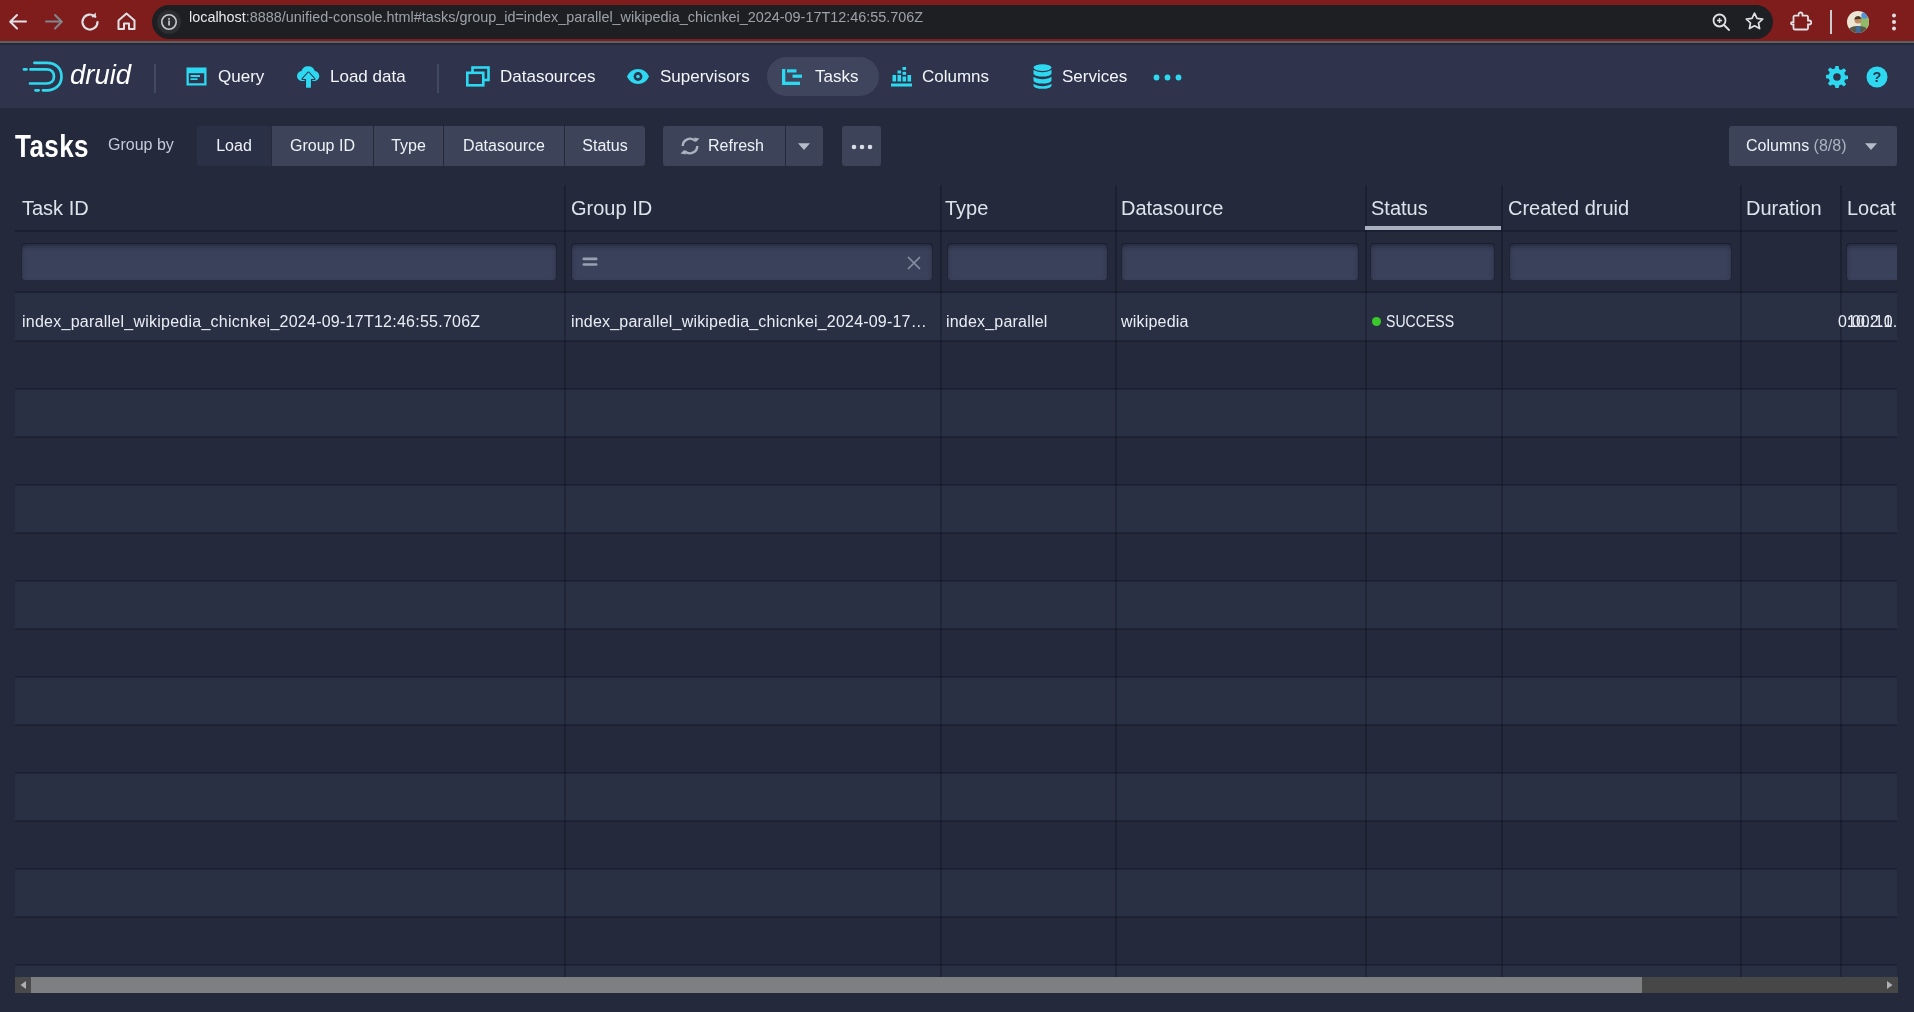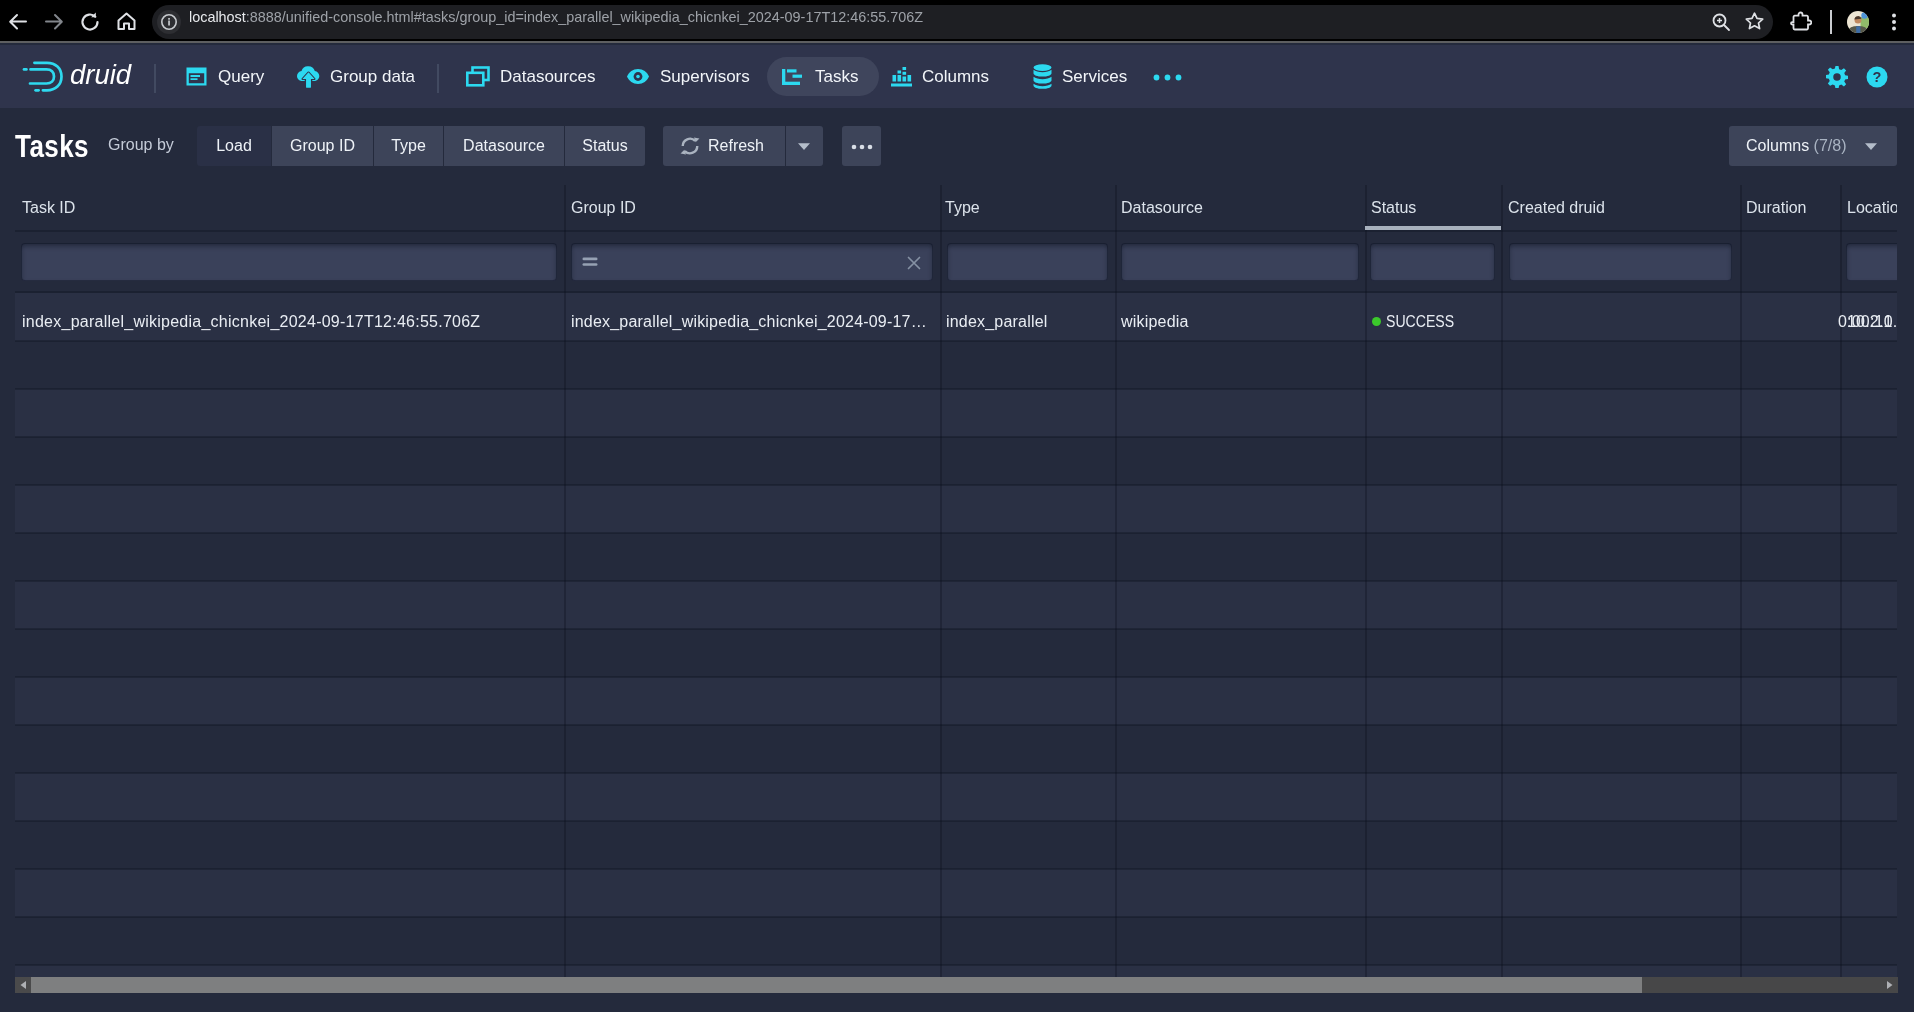--- a/index.html
+++ b/index.html
@@ -1,20 +1,20 @@
 <!DOCTYPE html>
 <html><head>
 <meta charset="utf-8">
 <style>
   * { margin:0; padding:0; box-sizing:border-box; }
   html,body { width:1914px; height:1012px; overflow:hidden; }
   body { background:#242a3c; font-family:"Liberation Sans",sans-serif; position:relative; }
   .abs { position:absolute; }
   
-  #chrome { position:absolute; left:0; top:0; width:1914px; height:43px; background:#000000; border-bottom:2px solid #5e5f61; }
+  #chrome { position:absolute; left:0; top:0; width:1914px; height:43px; background:#7f1d1d; border-bottom:2px solid #5e5f61; }
   #urlpill { position:absolute; left:152px; top:5px; width:1621px; height:34px; border-radius:17px; background:#1e1f23; }
   #urltext { position:absolute; left:189px; top:0; height:34px; line-height:34px; font-size:14.4px; color:#9ea2a8; white-space:nowrap; }
   #urltext b { color:#e8eaed; font-weight:normal; }
   
   #nav { position:absolute; left:0; top:45px; width:1914px; height:63px; background:#2f344c; }
   .navitem { position:absolute; top:0; height:63px; line-height:63px; color:#f2f5f9; font-size:17px; white-space:nowrap; }
   #druidword { position:absolute; left:70px; top:0; height:63px; line-height:60px; font-size:27.5px; font-style:italic; font-weight:300; color:#fff; letter-spacing:0px; }
   .navsep { position:absolute; top:19px; width:2px; height:29px; background:#424a61; }
   #taskpill { position:absolute; left:767px; top:12px; width:112px; height:39px; border-radius:20px; background:#3f455c; }
   
@@ -23,21 +23,21 @@
   #groupby { position:absolute; left:108px; top:28px; font-size:16px; color:#c4cbd8; }
   .btn { position:absolute; top:18px; height:40px; background:#3d4459; color:#eef2f7; font-size:16px; text-align:center; line-height:40px; }
   .rl { border-radius:3px 0 0 3px; }
   .rr { border-radius:0 3px 3px 0; }
   .rb { border-radius:3px; }
   
   #table { position:absolute; left:15px; top:185px; width:1882px; height:792px; overflow:hidden; }
   .lightrow { position:absolute; left:0; width:1882px; height:48px; background:#2a3044; }
   .rowline { position:absolute; left:0; width:1882px; height:2px; background:rgba(10,14,26,0.33); }
   .colsep { position:absolute; top:0; width:2px; height:792px; background:rgba(10,14,26,0.30); }
-  .hcell { position:absolute; top:0; height:46px; line-height:46px; font-size:16px; color:#dce3eb; white-space:nowrap; }
+  .hcell { position:absolute; top:0; height:46px; line-height:46px; font-size:20px; color:#dce3eb; white-space:nowrap; }
   .fin { position:absolute; top:58px; height:38px; background:#3a415a; border-radius:4px; box-shadow:inset 0 3px 5px rgba(5,10,22,0.45), inset 0 0 0 1px rgba(5,10,22,0.35); }
   .dcell { position:absolute; top:113px; height:48px; line-height:48px; font-size:16px; color:#e9edf3; white-space:nowrap; letter-spacing:0.2px; }
   
   #sbar { position:absolute; left:15px; top:977px; width:1883px; height:16px; background:#474748; }
   #sthumb { position:absolute; left:16px; top:0; width:1611px; height:16px; background:#7e7f80; }
 </style>
 </head>
 <body>
 
   <div id="chrome">
@@ -115,21 +115,21 @@
       <g stroke="#2cd9f0" stroke-width="1.8">
         <path d="M4.5 10h9.5M4.5 13.2h7"></path>
       </g>
     </svg>
     <div class="navitem" style="left:218px">Query</div>
     <svg class="abs" style="left:297px;top:19px" width="23" height="25" viewBox="0 0 23 25">
       <path fill="#2cd9f0" d="M11.5 2.2c3 0 5.5 2 6.3 4.8 2.5.3 4.5 2.4 4.5 5 0 2.8-2.3 5-5.1 5h-1.9v-2l-3.8-4.2-3.8 4.2v2H5.1c-2.8 0-5.1-2.2-5.1-5 0-2.6 2-4.7 4.5-5 .8-2.8 3.3-4.8 6-4.8z"></path>
       <path d="M11.5 8.6 L17.4 15 H13.8 V23.6 H9.2 V15 H5.6 Z" fill="#2cd9f0" stroke="#2f344c" stroke-width="2.2" paint-order="stroke" stroke-linejoin="round"></path>
       <path d="M11.5 8.6 L17.4 15 H13.8 V23.6 H9.2 V15 H5.6 Z" fill="#2cd9f0"></path>
     </svg>
-    <div class="navitem" style="left:330px">Group data</div>
+    <div class="navitem" style="left:330px">Load data</div>
     <div class="navsep" style="left:437px"></div>
     <svg class="abs" style="left:466px;top:21px" width="24" height="21" viewBox="0 0 24 21">
       <rect x="6.5" y="1.5" width="16" height="12.5" fill="none" stroke="#2cd9f0" stroke-width="2.6"></rect>
       <rect x="1.3" y="6.8" width="16" height="12.5" fill="#2f344c" stroke="#2cd9f0" stroke-width="2.6"></rect>
     </svg>
     <div class="navitem" style="left:500px">Datasources</div>
     <svg class="abs" style="left:627px;top:24px" width="22" height="15" viewBox="0 0 22 15">
       <path fill="#2cd9f0" d="M11 0C6 0 1.8 3 0 7.5 1.8 12 6 15 11 15s9.2-3 11-7.5C20.2 3 16 0 11 0z"></path>
       <circle cx="11" cy="7.5" r="4.4" fill="#2f344c"></circle>
       <circle cx="11" cy="7.5" r="1.8" fill="#2cd9f0"></circle>
@@ -206,21 +206,21 @@
       <path d="M1 1.2h12L7 8z" fill="#b4bdca"></path>
     </svg>
     <div class="btn rb" style="left:842px;width:39px"></div>
     <svg class="abs" style="left:851px;top:36px" width="22" height="6" viewBox="0 0 22 6">
       <g fill="#d9dee6">
         <circle cx="3" cy="3" r="2.3"></circle>
         <circle cx="11" cy="3" r="2.3"></circle>
         <circle cx="19" cy="3" r="2.3"></circle>
       </g>
     </svg>
-    <div class="btn rb" style="left:1729px;width:168px;text-align:left;padding-left:17px">Columns <span style="color:#a9b3c2">(7/8)</span></div>
+    <div class="btn rb" style="left:1729px;width:168px;text-align:left;padding-left:17px">Columns <span style="color:#a9b3c2">(8/8)</span></div>
     <svg class="abs" style="left:1864px;top:34px" width="14" height="9" viewBox="0 0 14 9">
       <path d="M1 1.2h12L7 8z" fill="#b4bdca"></path>
     </svg>
   </div>
 
   <div id="table">
 
     <div class="lightrow" style="top:108px"></div>
     <div class="lightrow" style="top:204px"></div>
     <div class="lightrow" style="top:300px"></div>

